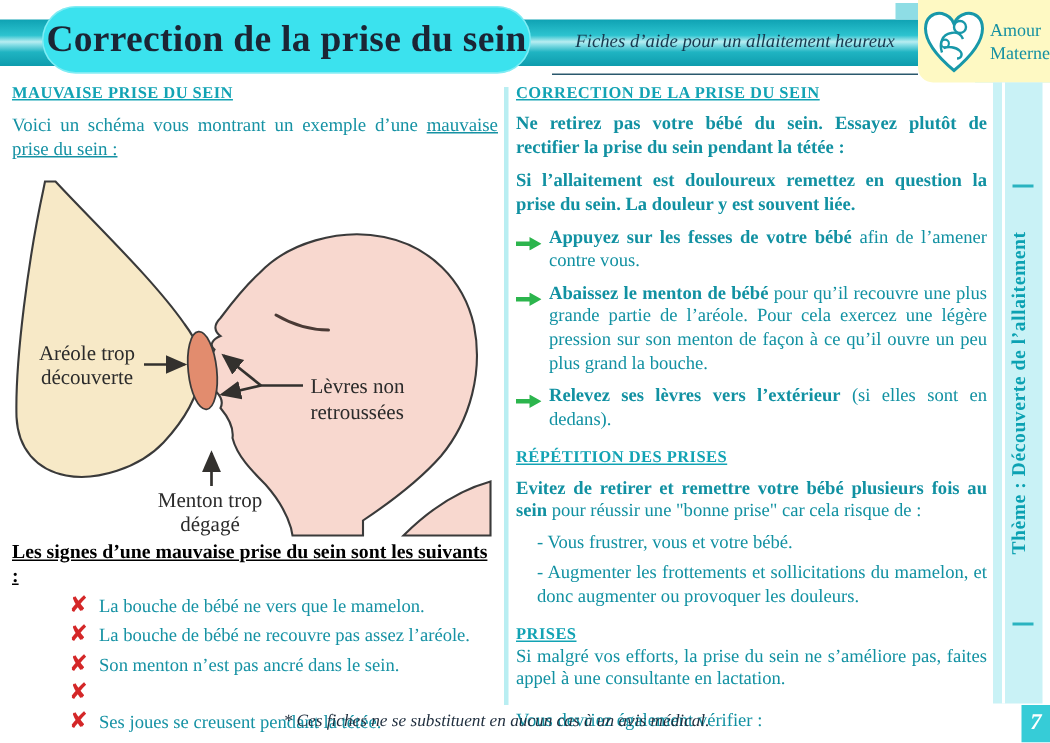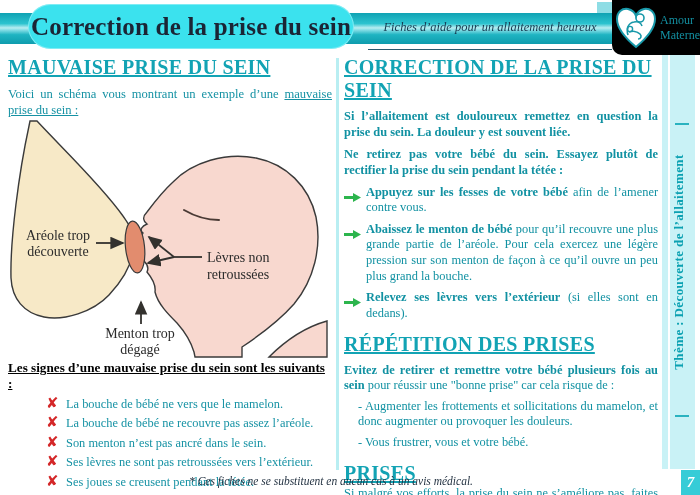--- a/index.html
+++ b/index.html
@@ -9,30 +9,30 @@
   
   .band { position:absolute; left:0; top:13px; width:700px; height:31px;
     background:linear-gradient(180deg,#0fa2b3 0%,#2cc3cf 34%,#b8edf1 48%,#8adfe7 54%,#1fb4c2 70%,#0e9cad 100%); }
   .accent-tr { position:absolute; left:597px; top:2px; width:103px; height:11px; background:#8edde5; }
   .accent-br { position:absolute; left:650px; top:44px; width:50px; height:11px; background:#bdeef2; }
   .title-box { position:absolute; left:28px; top:4px; width:326px; height:45px; background:#3be2ee;
     border-radius:26px; box-shadow:0 0 0 1px rgba(255,255,255,.35) inset; }
   .title-box h1 { font-size:25px; font-weight:bold; color:#1b2535; text-align:center; line-height:45px; letter-spacing:.2px; }
   .tagline { position:absolute; left:368px; top:20px; width:244px; text-align:center; font-style:italic;
     font-size:12.5px; color:#16394f; border-bottom:1px solid #2a586d; padding-bottom:14px; }
-  .logo { position:absolute; left:612px; top:0; width:88px; height:55px; background:#000000; border-radius:0 0 0 10px;
+  .logo { position:absolute; left:612px; top:0; width:88px; height:55px; background:#fef9c3; border-radius:0 0 0 10px;
     display:flex; align-items:center; }
   .logo svg { width:44px; height:46px; margin-left:2px; flex:0 0 auto; }
   .logo-text { font-size:12px; line-height:1.25; color:#1390a2; margin-left:2px; }
 
   
   .divider { position:absolute; left:336px; top:58px; width:3px; height:412px; background:#b9eef2; }
 
   .col-left { position:absolute; left:8px; top:56px; width:324px; color:#1692a4; }
-  .col-left h2, .col-right h2 { font-size:20px; font-weight:bold; color:#12a3b4; text-decoration:underline; letter-spacing:.3px; }
+  .col-left h2, .col-right h2 { font-size:11px; font-weight:bold; color:#12a3b4; text-decoration:underline; letter-spacing:.3px; }
   .intro { margin-top:7px; font-size:12.6px; line-height:1.3; color:#1692a4; text-align:justify; }
   .u { text-decoration:underline; }
 
   .diagram { position:absolute; left:6px; top:120px; width:322px; height:238px; }
   .diagram svg { width:100%; height:100%; }
   .dlabel { font-family:"Liberation Serif","DejaVu Serif",serif; font-size:14px; fill:#2b2b2b; }
 
   .signs { position:absolute; left:8px; top:360px; width:324px; }
   .signs h3 { font-size:13.2px; font-weight:bold; color:#000000; text-decoration:underline; }
   .sign-row { display:flex; margin-left:38px; margin-top:3.5px; align-items:baseline; }
@@ -134,32 +134,31 @@
     <div class="sign-row">
       <span class="xmark">✘</span>
       <span class="txt">La bouche de bébé ne recouvre pas assez l’aréole.</span>
     </div>
     <div class="sign-row">
       <span class="xmark">✘</span>
       <span class="txt">Son menton n’est pas ancré dans le sein.</span>
     </div>
     <div class="sign-row">
       <span class="xmark">✘</span>
-      <span class="txt">Ses lèvres ne sont pas retroussées vers l’extérieur.</span>
     </div>
     <div class="sign-row">
       <span class="xmark">✘</span>
       <span class="txt">Ses joues se creusent pendant la tétée.</span>
     </div>
   </div>
 
   <div class="col-right">
     <h2>CORRECTION DE LA PRISE DU SEIN</h2>
+    <p class="bold">Ne retirez pas votre bébé du sein. Essayez plutôt de rectifier la prise du sein pendant la tétée :</p>
     <p class="bold">Si l’allaitement est douloureux remettez en question la prise du sein. La douleur y est souvent liée.</p>
-    <p class="bold">Ne retirez pas votre bébé du sein. Essayez plutôt de rectifier la prise du sein pendant la tétée :</p>
 
     <div class="arrow-row">
       <span class="arrow-ic">
         <svg width="17" height="9" viewBox="0 0 17 9">
             <path d="M0,3 L9,3 L9,0 L17,4.5 L9,9 L9,6 L0,6 Z" fill="#2cb54d"></path>
           </svg>
       </span>
       <span class="txt"><span class="bold">Appuyez sur les fesses de votre bébé</span><span> afin de l’amener contre vous.</span></span>
     </div>
     <div class="arrow-row">
@@ -174,22 +173,22 @@
       <span class="arrow-ic">
         <svg width="17" height="9" viewBox="0 0 17 9">
             <path d="M0,3 L9,3 L9,0 L17,4.5 L9,9 L9,6 L0,6 Z" fill="#2cb54d"></path>
           </svg>
       </span>
       <span class="txt"><span class="bold">Relevez ses lèvres vers l’extérieur</span><span> (si elles sont en dedans).</span></span>
     </div>
 
     <h2 class="sub-h">RÉPÉTITION DES PRISES</h2>
     <p><span class="bold">Evitez de retirer et remettre votre bébé plusieurs fois au sein</span><span> pour réussir une "bonne prise" car cela risque de :</span></p>
+    <div class="dash-item">- Vous frustrer, vous et votre bébé.</div>
     <div class="dash-item">- Augmenter les frottements et sollicitations du mamelon, et donc augmenter ou provoquer les douleurs.</div>
-    <div class="dash-item">- Vous frustrer, vous et votre bébé.</div>
 
     <h2 class="sub-h">PRISES</h2>
     <p style="margin-top:1px;">Si malgré vos efforts, la prise du sein ne s’améliore pas, faites appel à une consultante en lactation.</p>
     <p style="margin-top:12px;">Vous devriez également vérifier :</p>
 
   </div>
 
   <div class="side-strip">
     <div class="side-line"></div>
     <div class="side-dash" style="top:68px;"></div>

